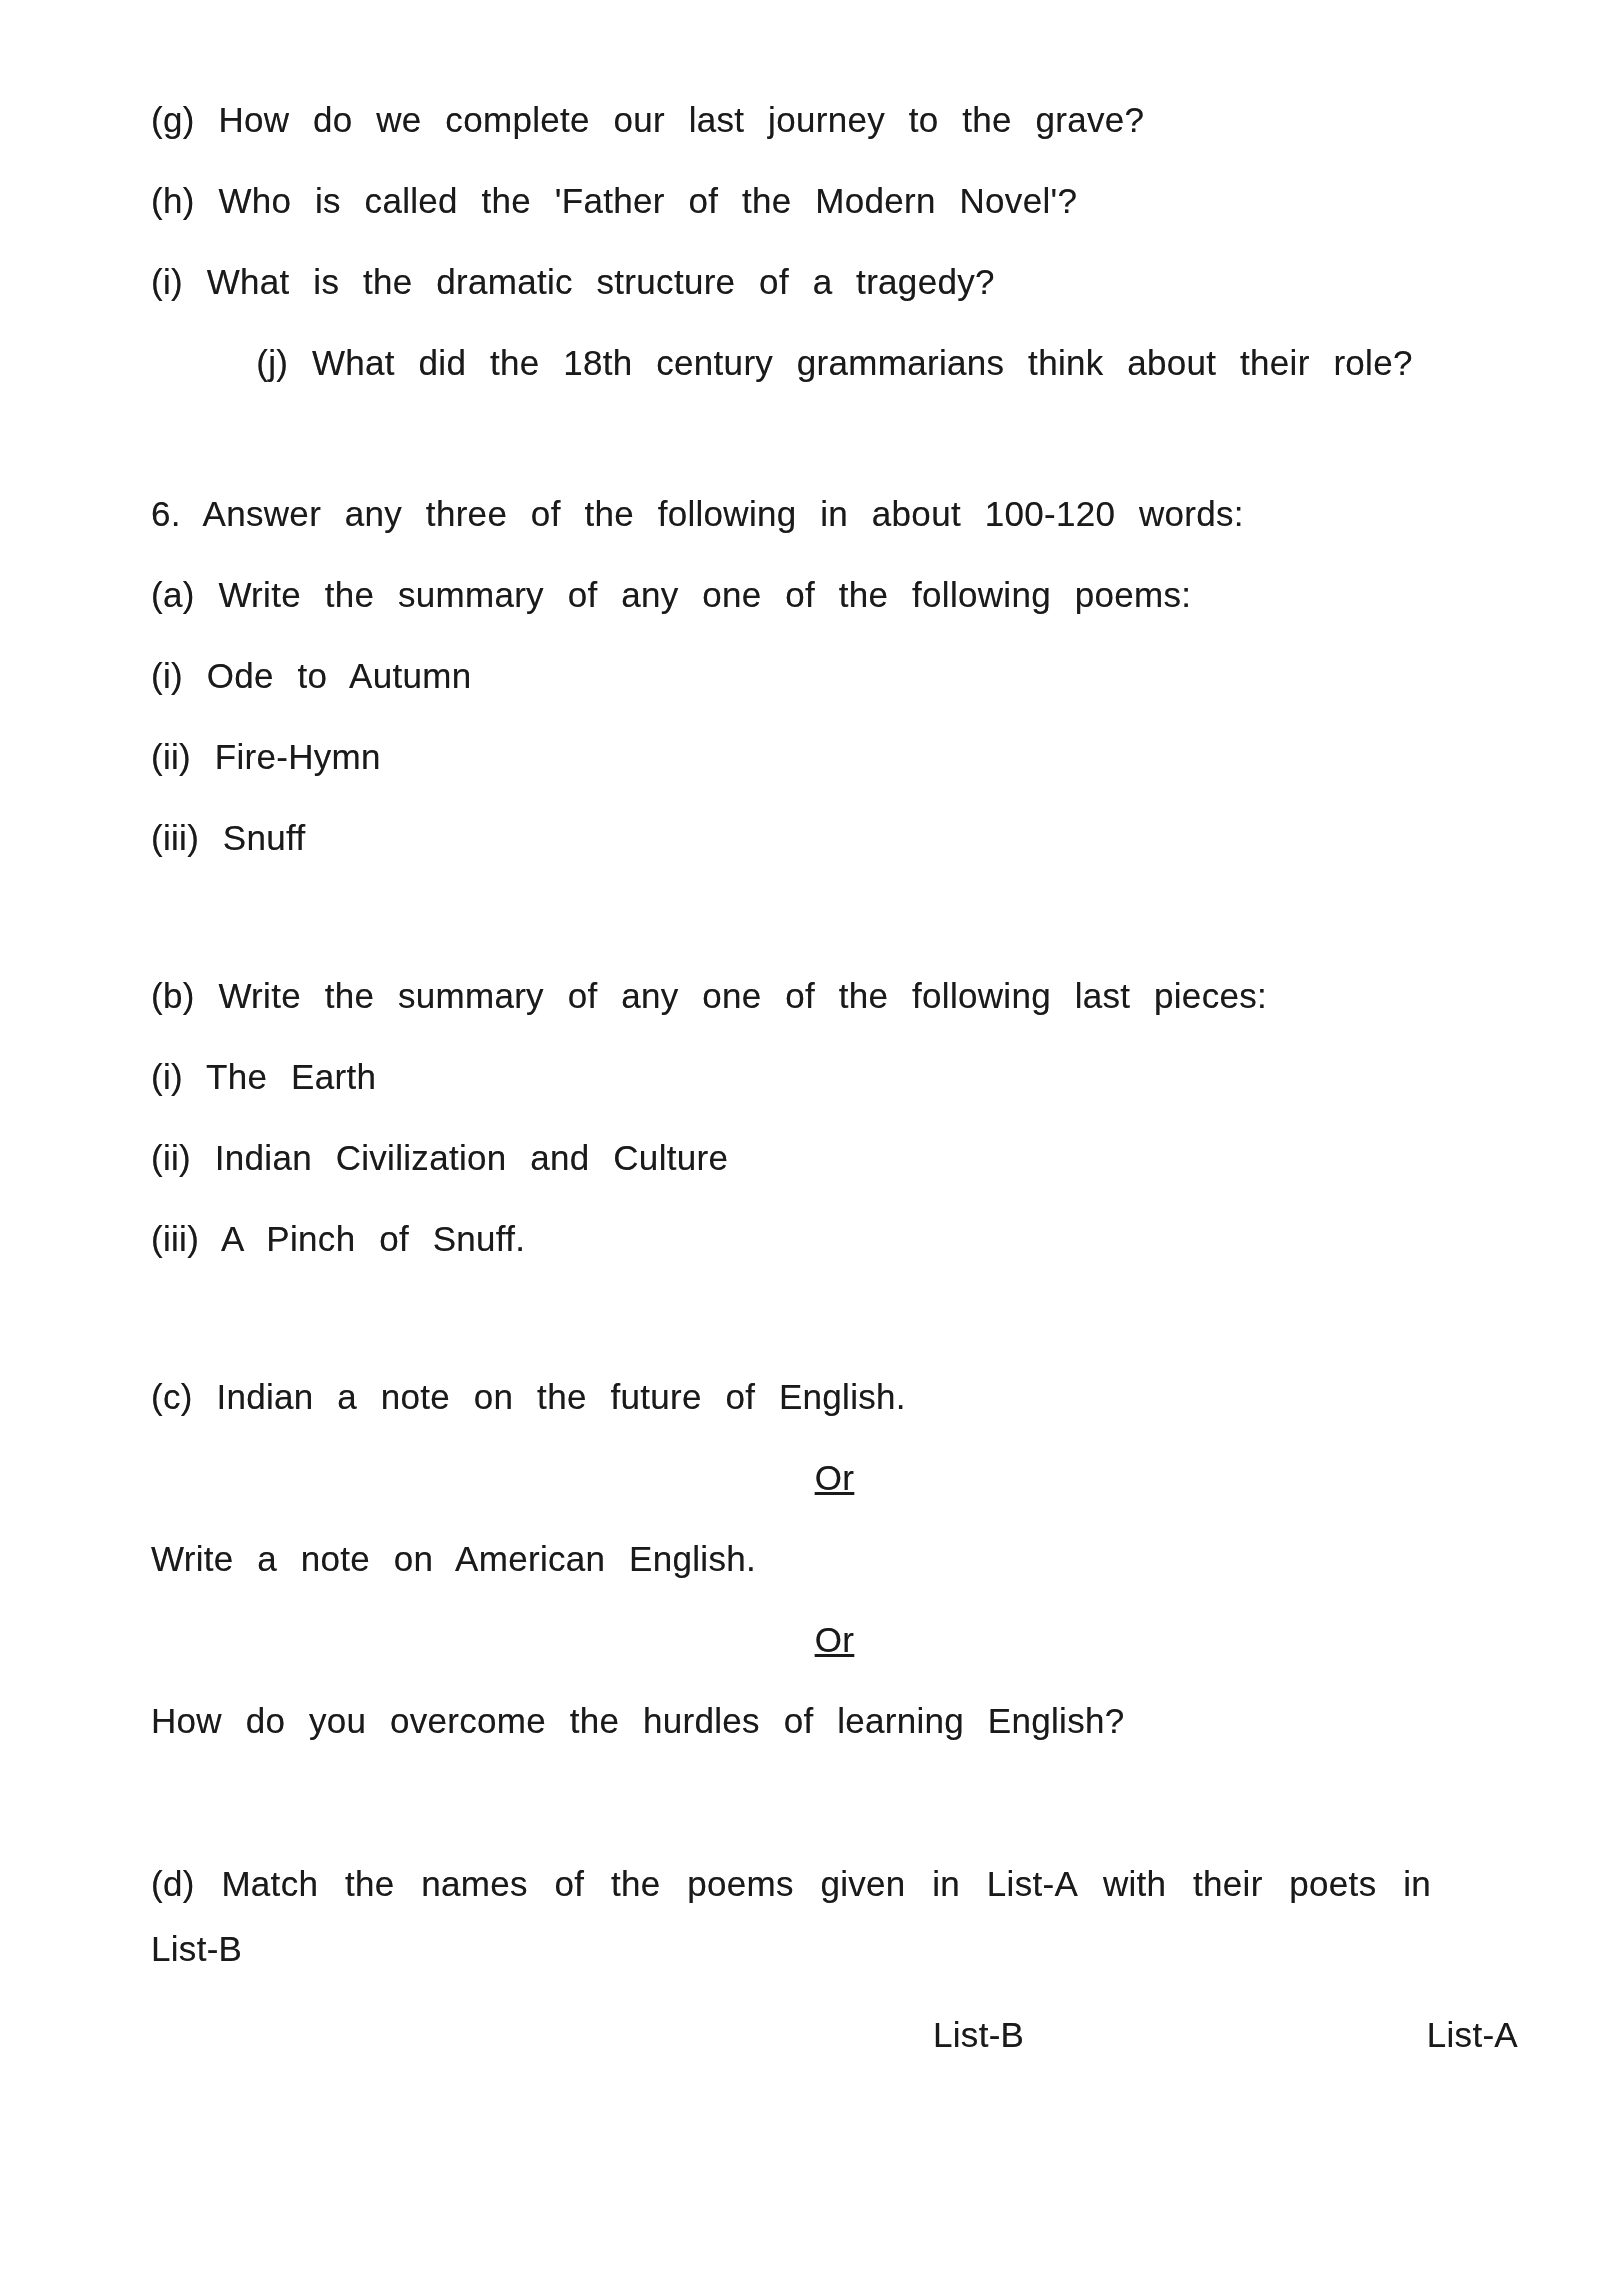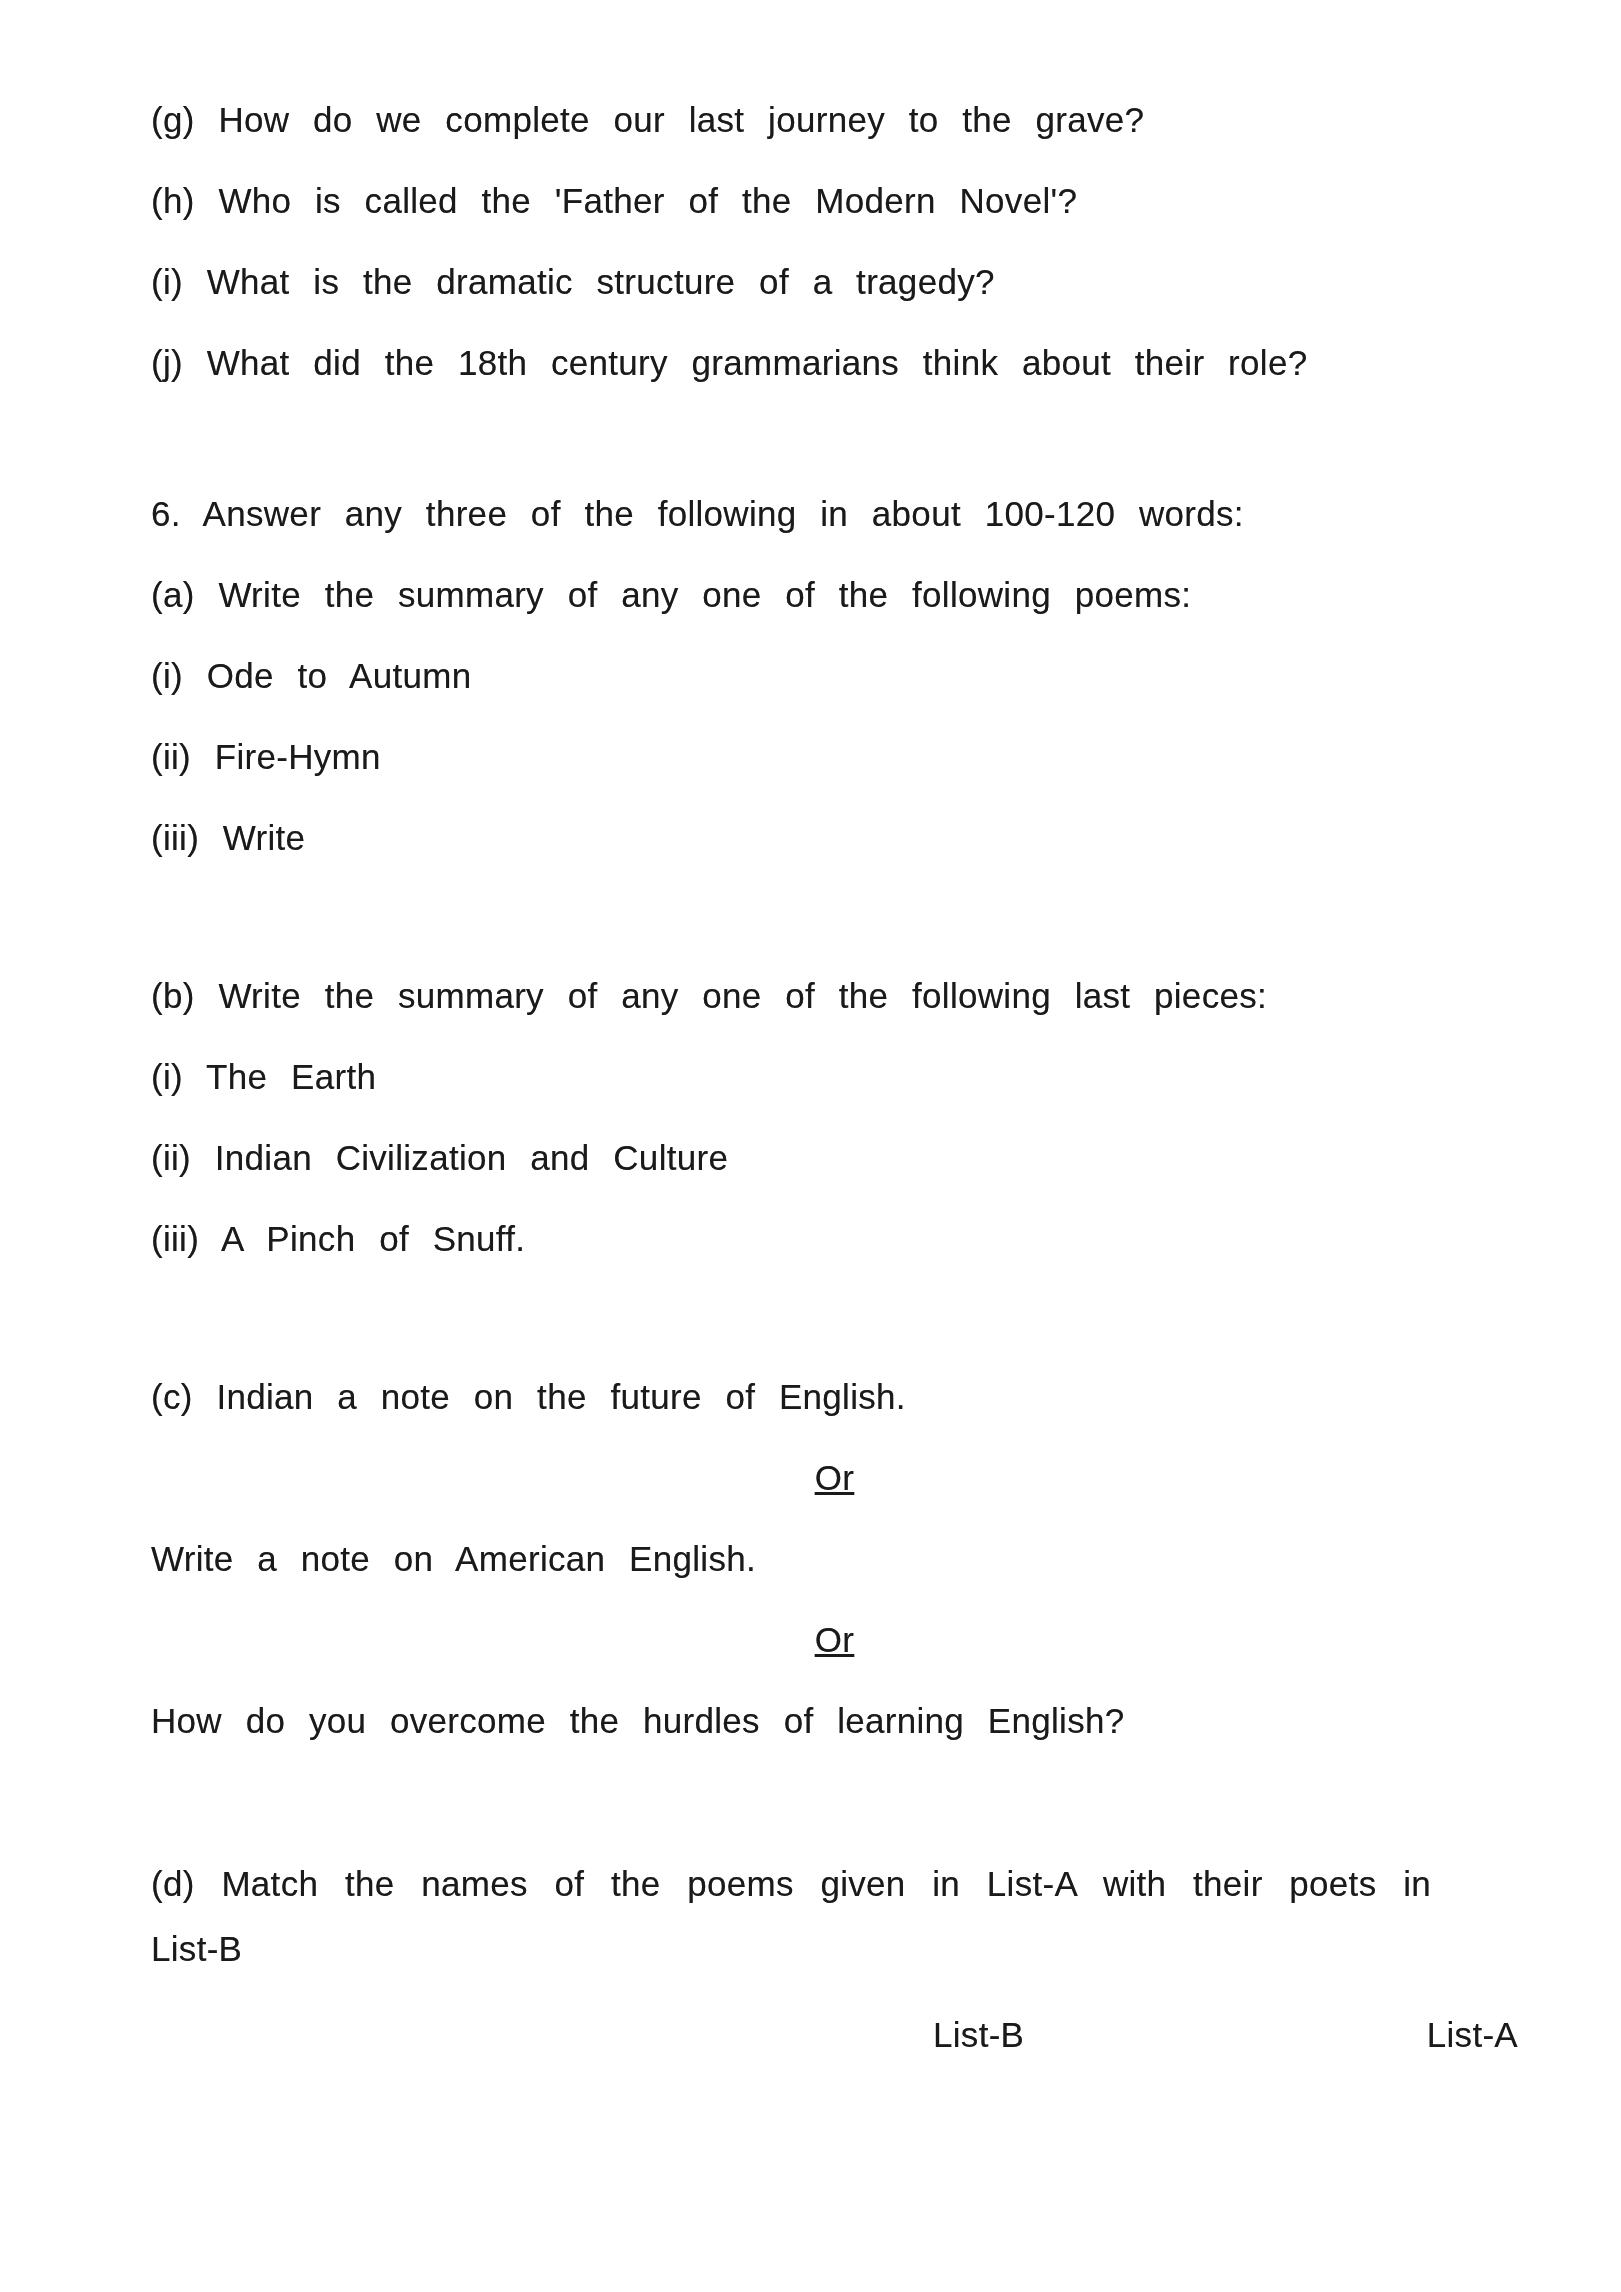--- a/index.html
+++ b/index.html
@@ -28,21 +28,21 @@
     text-shadow: 0 0 0.5px rgba(0,0,0,0.45);
     margin-left: 24px;
   }
   .line {
     height: 49px;
     line-height: 49px;
     margin: 0 0 32px 0;
     white-space: nowrap;
   }
   
-  .gap-after-j      { margin-bottom: 102px; }
+  .gap-after-j      { margin-bottom: 102px; text-align: center; }
   .gap-section      { margin-bottom: 109px; }
   .gap-before-d     { margin-bottom: 114px; }
   
   .center {
     text-align: center;
     white-space: normal;
     text-decoration: underline;
   }
   
   .justify-full {
@@ -75,21 +75,21 @@
   <div class="line">(g) How do we complete our last journey to the grave?</div>
   <div class="line">(h) Who is called the 'Father of the Modern Novel'?</div>
   <div class="line">(i) What is the dramatic structure of a tragedy?</div>
   <div class="line gap-after-j">(j) What did the 18th century grammarians think about their role?</div>
 
   <div class="line">6. Answer any three of the following in about 100-120 words:</div>
 
   <div class="line">(a) Write the summary of any one of the following poems:</div>
   <div class="line">(i) Ode to Autumn</div>
   <div class="line">(ii) Fire-Hymn</div>
-  <div class="line gap-section">(iii) Write</div>
+  <div class="line gap-section">(iii) Snuff</div>
 
   <div class="line">(b) Write the summary of any one of the following last pieces:</div>
   <div class="line">(i) The Earth</div>
   <div class="line">(ii) Indian Civilization and Culture</div>
   <div class="line gap-section">(iii) A Pinch of Snuff.</div>
 
   <div class="line">(c) Indian a note on the future of English.</div>
   <div class="line center">Or</div>
   <div class="line">Write a note on American English.</div>
   <div class="line center">Or</div>

